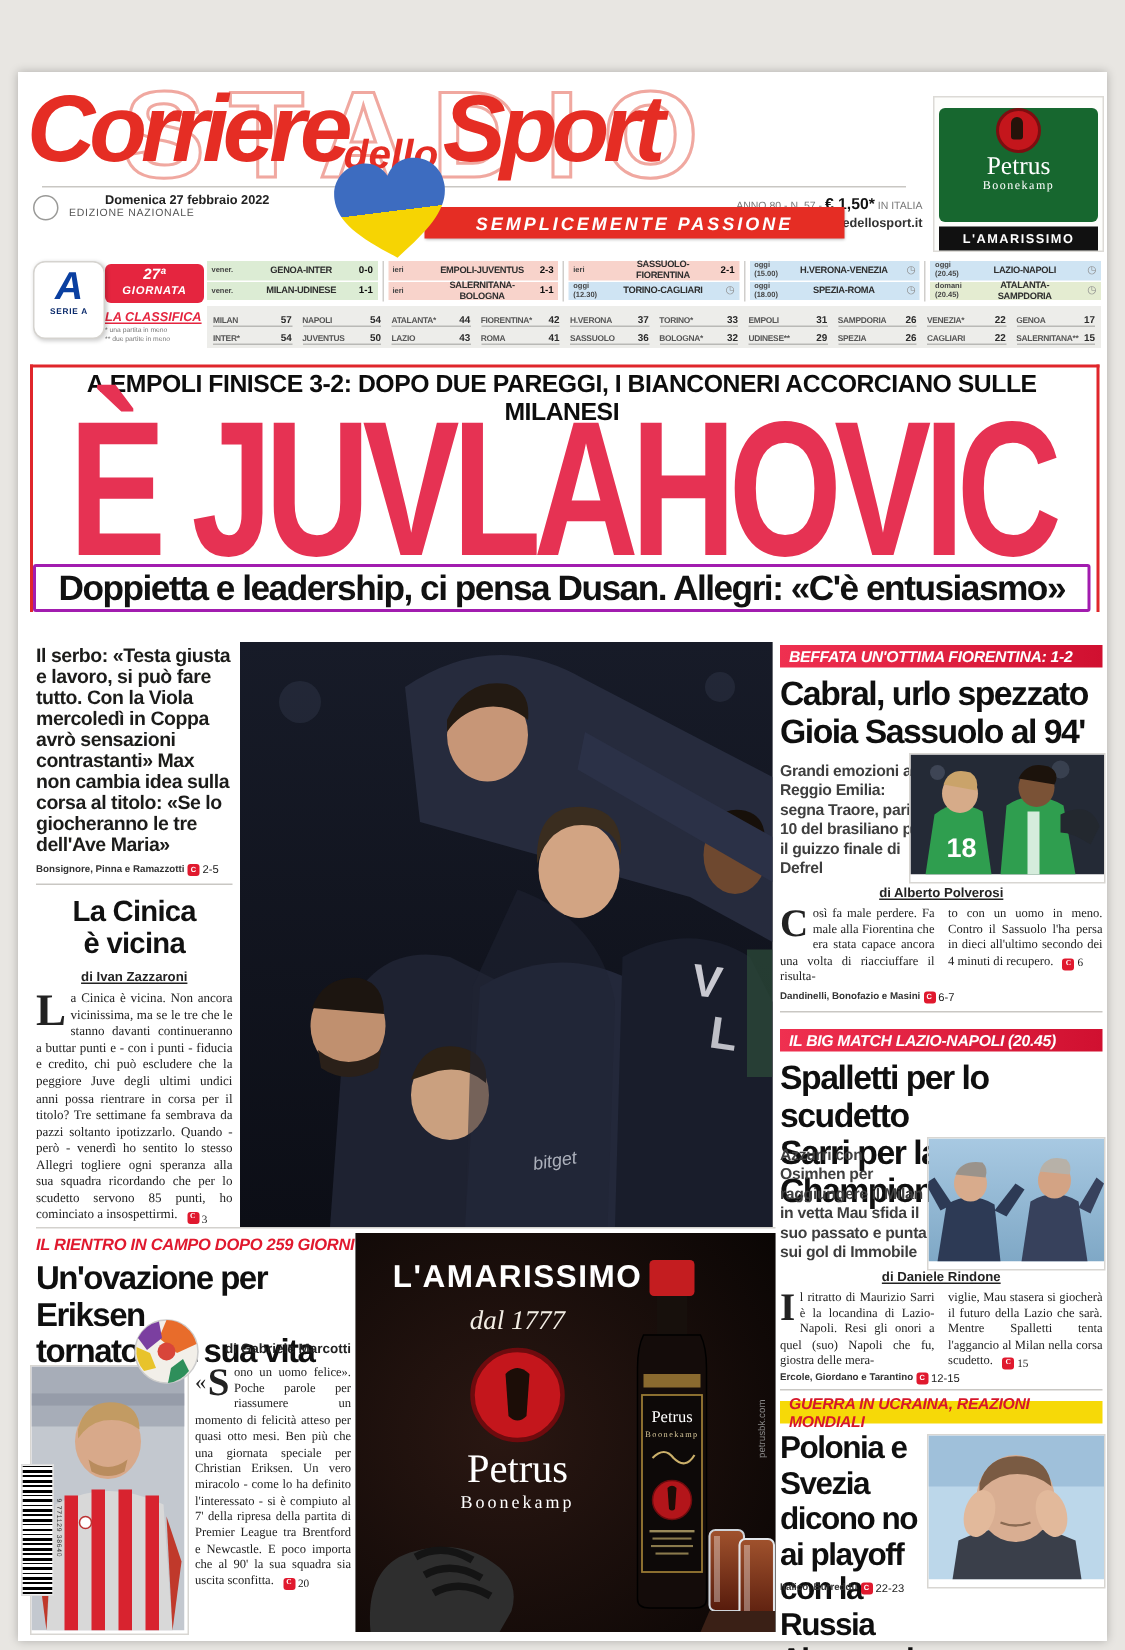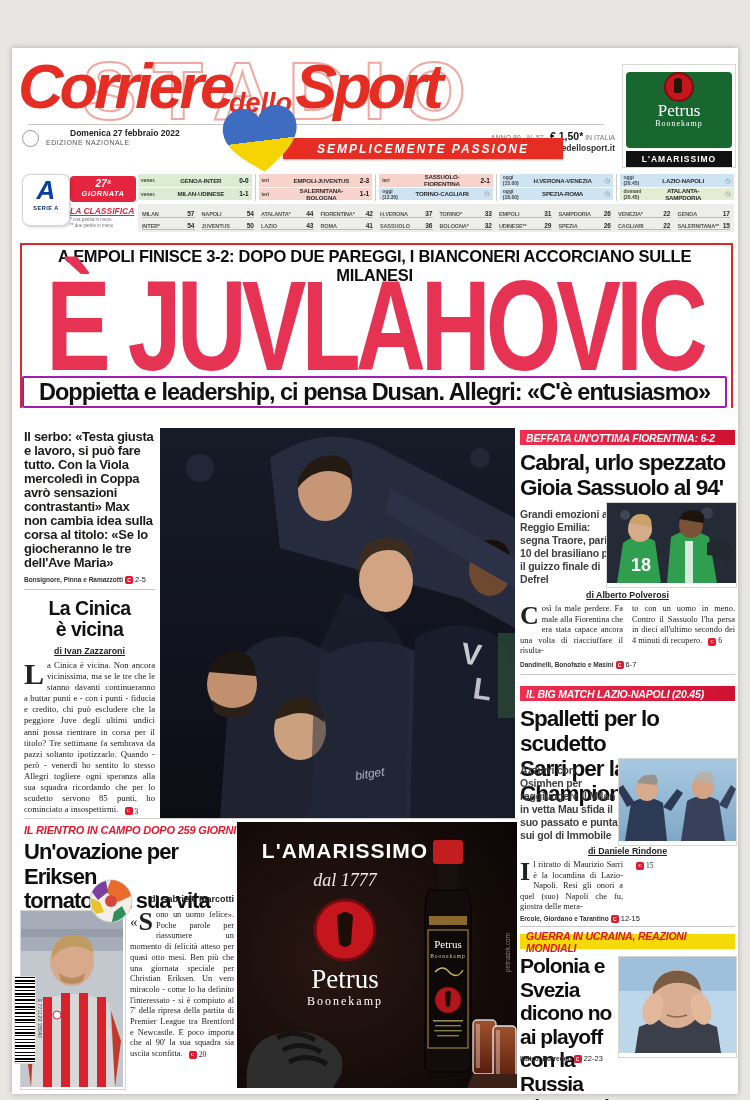--- a/index.html
+++ b/index.html
@@ -390,21 +390,21 @@
       <path d="M185 165 Q240 185 250 240 L245 390 L150 390 L155 230 Z" fill="#20243480"></path>
       <text x="300" y="235" fill="#e8e8ee" font-size="30" font-weight="bold" opacity=".85" transform="rotate(8 300 235)">V</text>
       <text x="312" y="270" fill="#e8e8ee" font-size="30" font-weight="bold" opacity=".8" transform="rotate(8 312 270)">L</text>
       <text x="196" y="352" fill="#cfd3dd" font-size="12" font-style="italic" opacity=".8" transform="rotate(-9 196 352)">bitget</text>
       <rect x="338" y="205" width="17" height="85" fill="#2e4d3a" opacity=".7"></rect>
       <path d="M230 60 L355 130 L355 160 L225 85 Z" fill="#2b3147"></path>
     </svg>
   </div>
 
   <div class="abs rlabel" style="top:382px;">
-      <span>BEFFATA UN'OTTIMA FIORENTINA: 6-2</span>
+      <span>BEFFATA UN'OTTIMA FIORENTINA: 1-2</span>
     </div>
   <div class="abs rhead" style="top:402px;">
     <div>Cabral, urlo spezzato</div>
     <div>Gioia Sassuolo al 94'</div>
   </div>
   <div class="abs rlead" style="top:460px;">Grandi emozioni a Reggio Emilia: segna Traore, pari in 10 del brasiliano poi il guizzo finale di Defrel</div>
   <div class="abs sidephoto" style="left:594px;top:454px;">
     <svg width="129" height="80" viewBox="0 0 129 80">
       <rect width="129" height="80" fill="#242a36"></rect>
       <circle cx="18" cy="12" r="5" fill="#8d99b3" opacity=".25"></circle>
@@ -464,20 +464,21 @@
       <ellipse cx="84" cy="28" rx="11" ry="12" fill="#d3a384"></ellipse>
       <path d="M74 22 Q78 10 92 14 Q96 18 94 24 Z" fill="#b7b1a8"></path>
       <path d="M100 46 L112 26 L117 30 L108 50 Z" fill="#37415c"></path>
     </svg>
   </div>
   <div class="abs rbyline" style="top:798px;">di Daniele Rindone</div>
   <div class="abs rbody" style="left:508px;top:812px;width:103px;height:58px;">
     <span class="dropcap" style="font-size:26px;line-height:22px;">I</span><span>l ritratto di Maurizio Sarri è la locandina di Lazio-Napoli. Resi gli onori a quel (suo) Napoli che fu, giostra delle mera-</span>
   </div>
   <div class="abs rbody" style="left:620px;top:812px;width:103px;height:58px;">
+    <span>viglie, Mau stasera si giocherà il futuro della Lazio che sarà. Mentre Spalletti tenta l'aggancio al Milan nella corsa scudetto.</span>
     <span class="endref">
         <span class="pref"></span>
         <span class="pnum">15</span>
       </span>
   </div>
   <div class="abs credit" style="left:508px;top:866px;">
     <span>Ercole, Giordano e Tarantino</span>
     <span class="pref"></span>
     <span class="pnum">12-15</span>
   </div>

